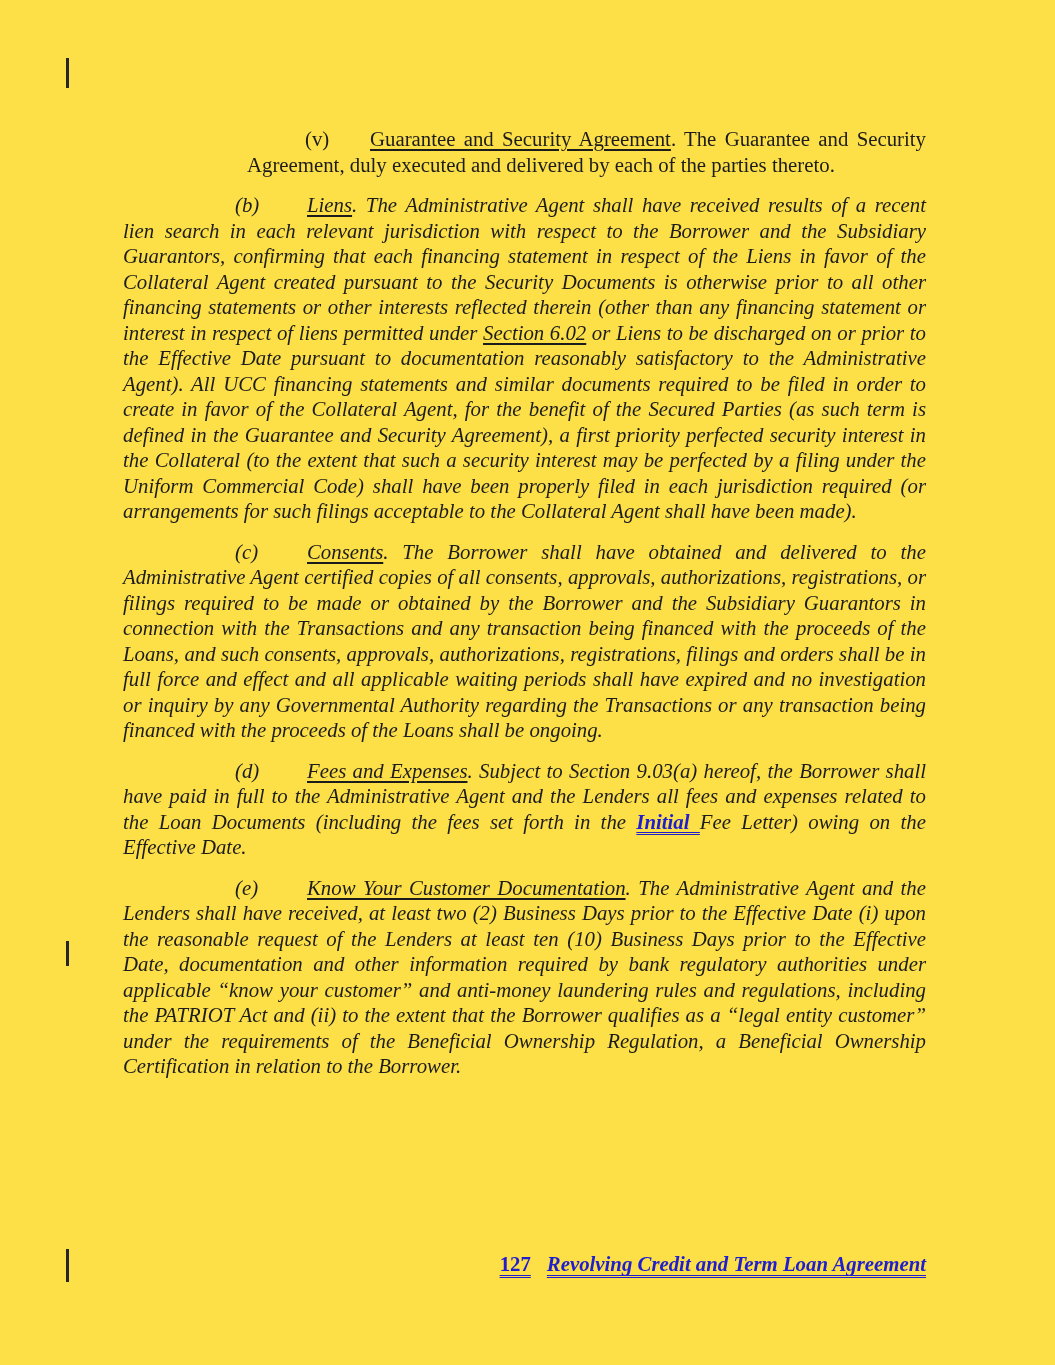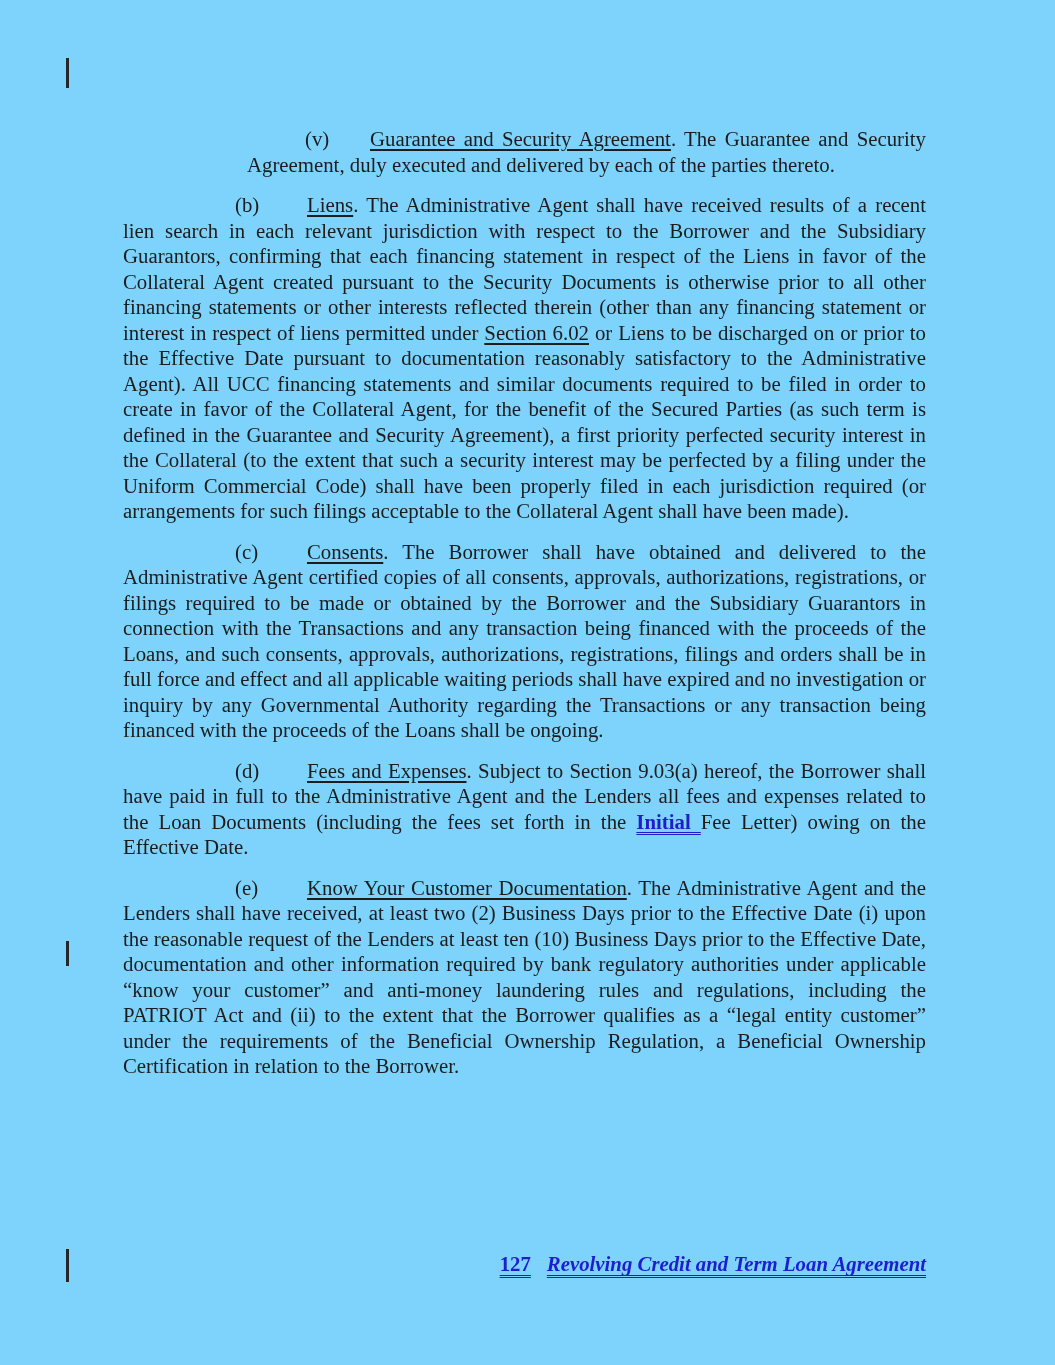--- a/index.html
+++ b/index.html
@@ -11,40 +11,41 @@
     width: 1055px;
     height: 1365px;
     position: relative;
     font-family: "Liberation Serif", serif;
     color: var(--ink, #1c1c1c);
     overflow: hidden;
   }
   .page {
     position: absolute;
     inset: 0;
-    background: #7dd3fc;
+    background: #fde047;
   }
   .content {
     position: absolute;
     left: 123px;
     top: 126px;
     width: 803px;
   }
   .para {
     font-size: 20.8px;
     line-height: 25.5px;
     text-align: justify;
     margin: 0 0 15px 0;
   }
   .para.sub {
     margin-left: 124px;
     text-indent: 58px;
   }
   .para.body {
     text-indent: 112px;
+    font-style: italic;
   }
   .plabel {
     display: inline-block;
     text-indent: 0;
   }
   .para.sub .plabel { width: 65px; }
   .para.body .plabel { width: 72px; }
   .run-u {
     text-decoration: underline;
     text-decoration-thickness: 1.5px;

